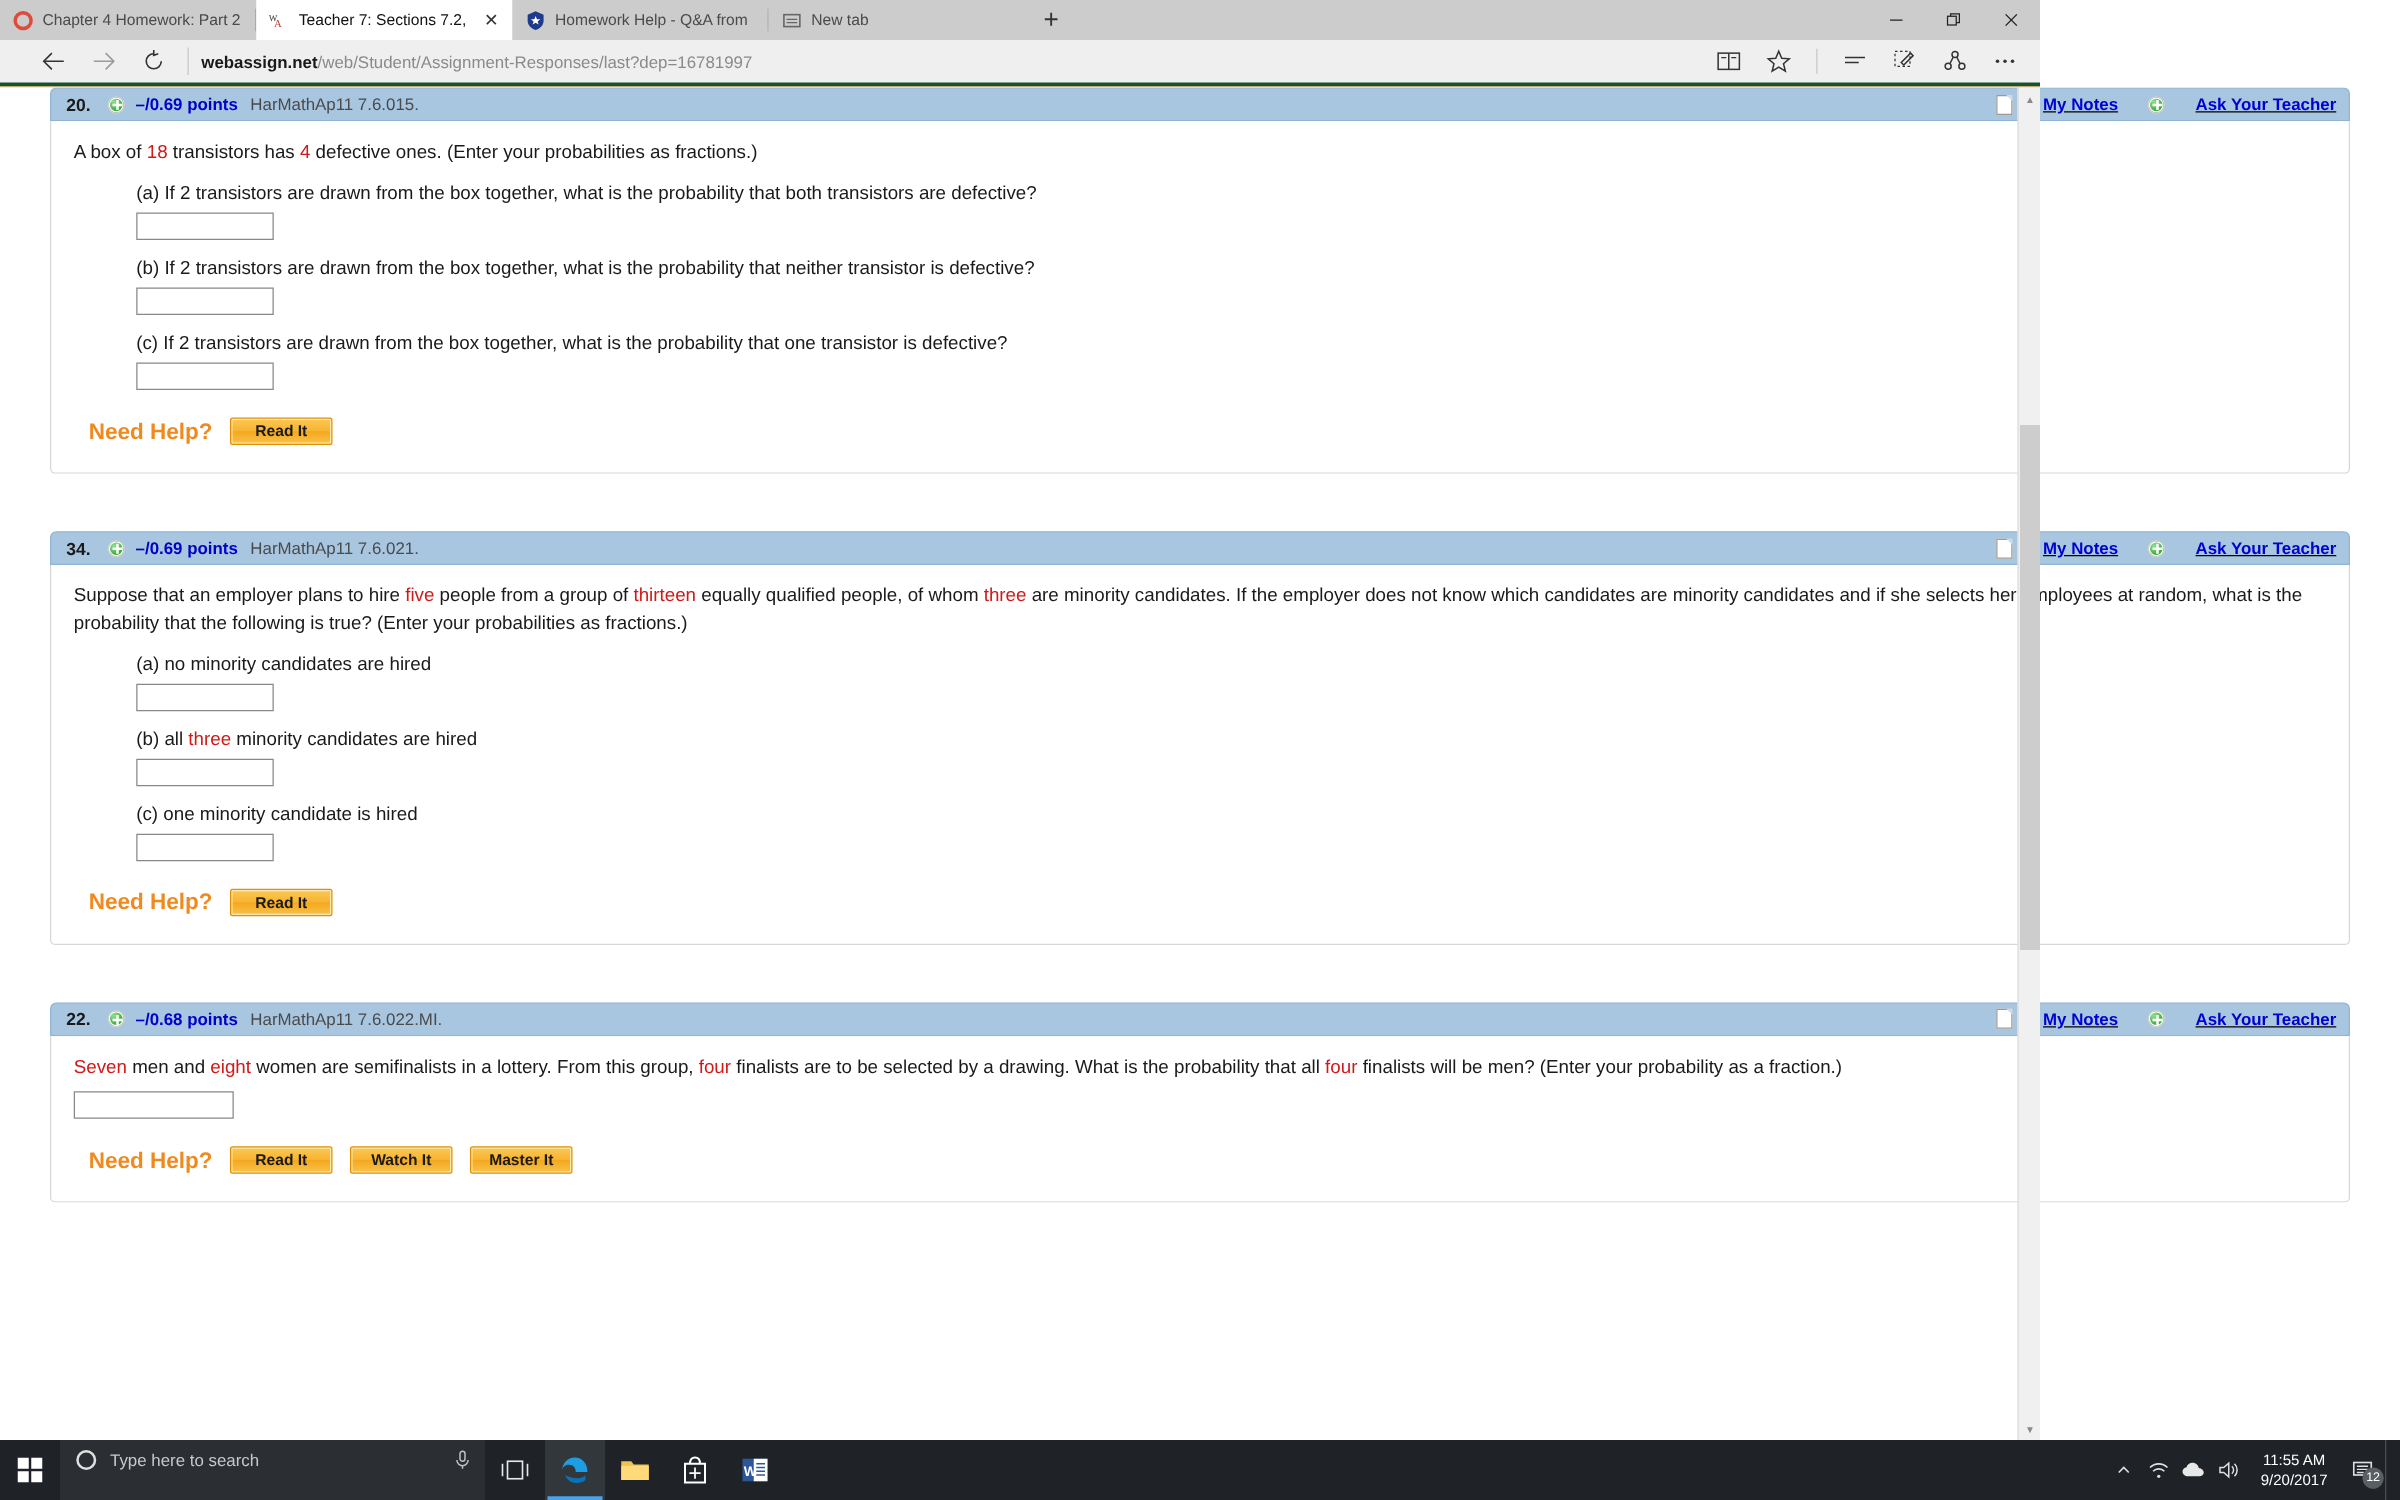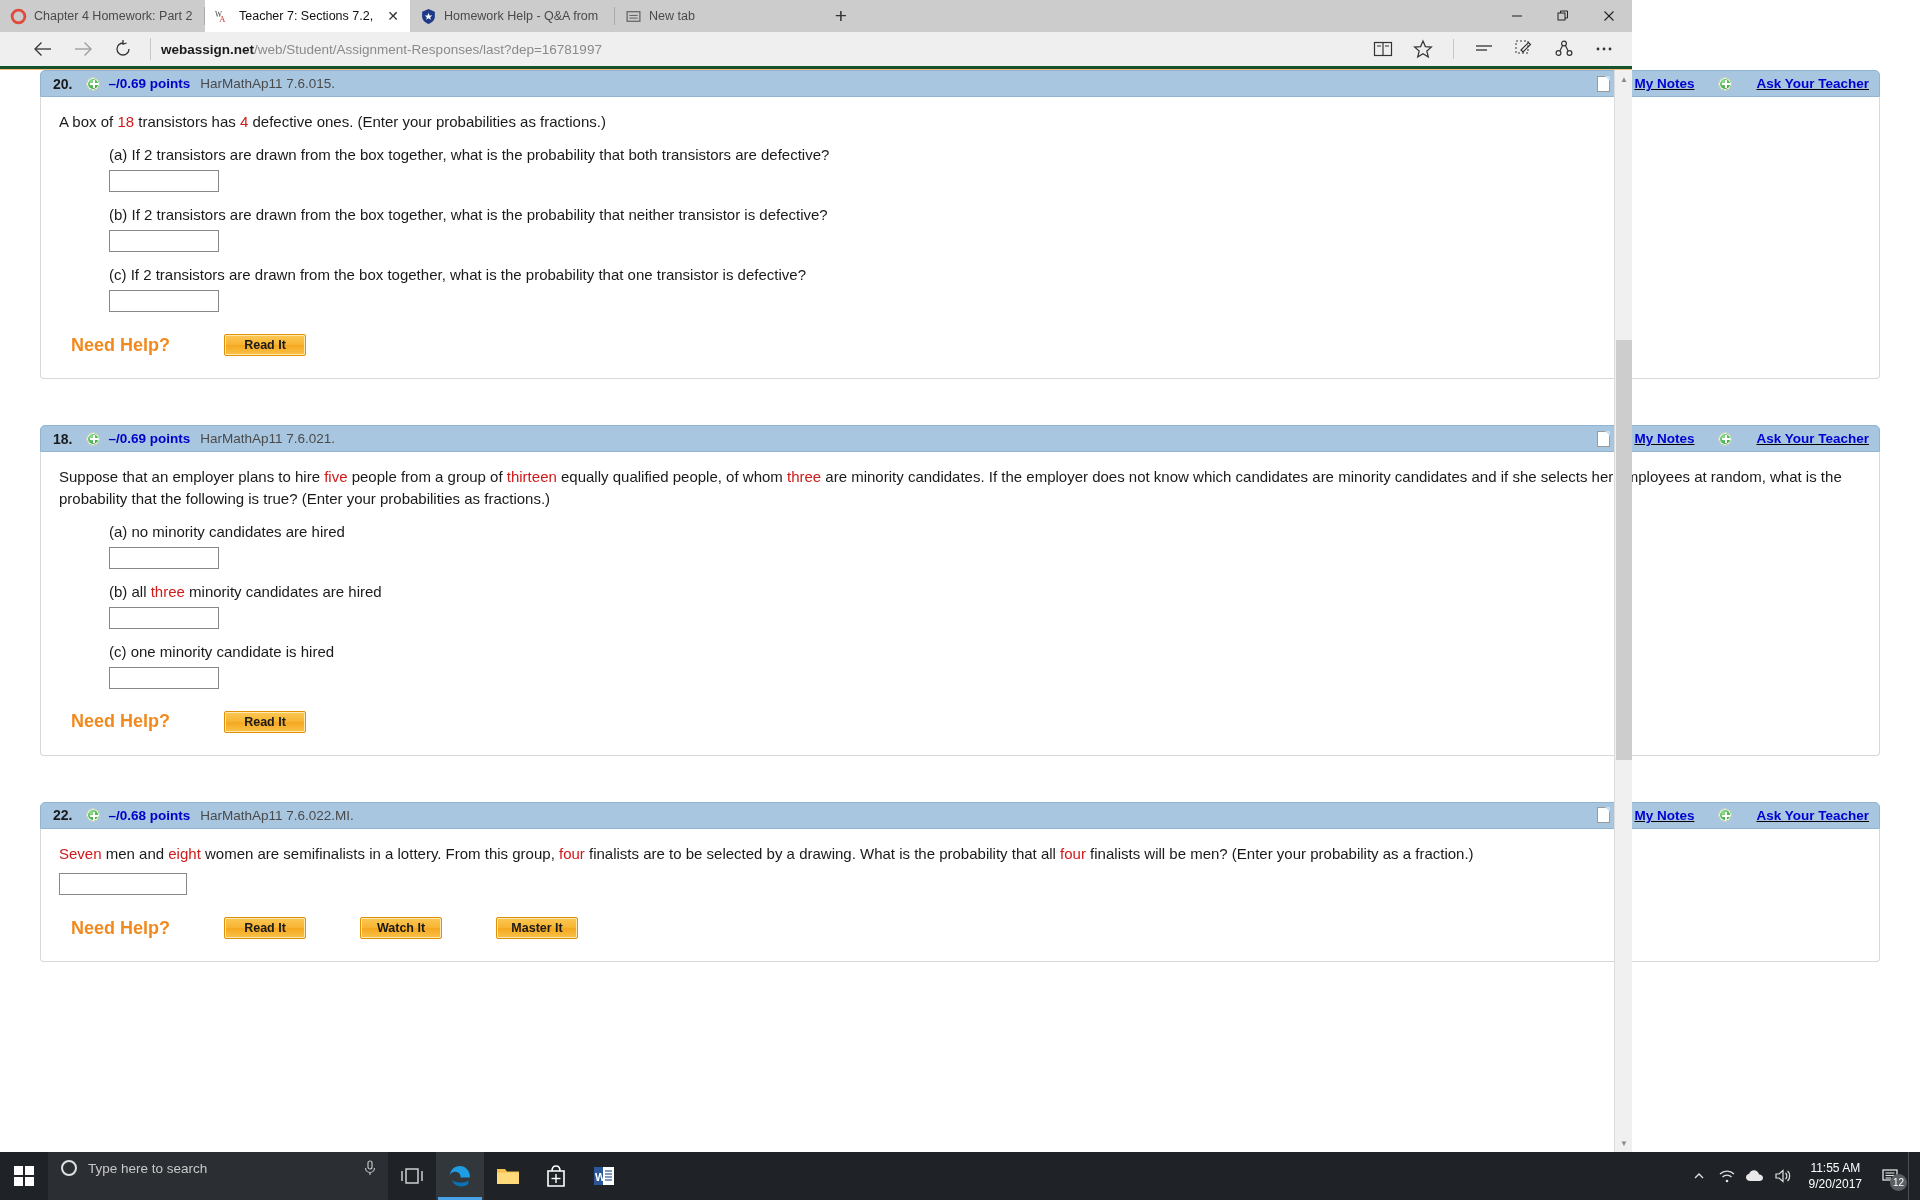--- a/index.html
+++ b/index.html
@@ -116,21 +116,21 @@
     margin-top: 7px; display: block;
   }
   .needhelp-row { display: flex; align-items: center; gap: 14px; margin: 22px 0 0 12px; }
   .needhelp-label { color: #f08a1e; font-weight: bold; font-size: 18px; }
   .helpbtn {
     display: inline-flex; align-items: center; justify-content: center;
     height: 22px; min-width: 82px; padding: 0 14px;
     background: linear-gradient(to bottom, #fcc854 0%, #f7b433 48%, #f5a81f 52%, #f9c24a 100%);
     border: 1px solid #e09000; border-radius: 2px;
     box-shadow: inset 0 0 0 1px #ffe9b0;
-    font-size: 12.5px; font-weight: bold; color: #1a1a1a; margin-left: 40px;
+    font-size: 12.5px; font-weight: bold; color: #1a1a1a;
   }
   .qspacer { height: 46px; }
 
   
   .taskbar {
     position: absolute; left: 0; top: 1152px; width: 1920px; height: 48px;
     background: #1f2327; display: flex; align-items: center;
   }
   .start-btn { width: 48px; height: 48px; display: flex; align-items: center;
                justify-content: center; }
@@ -333,21 +333,21 @@
             <span class="needhelp-label">Need Help?</span>
             <span class="helpbtn">Read It</span>
           </div>
         </div>
       </div>
 
       <div class="qspacer"></div>
 
       <div class="qblock">
         <div class="qheader">
-          <span class="qnum">18.</span>
+          <span class="qnum">34.</span>
           <span class="plus-badge"></span>
           <span class="qpoints">–/0.69 points</span>
           <span class="qcode">HarMathAp11 7.6.021.</span>
           <span class="qheader-right">
             <span class="note-icon"></span>
             <span class="hlink">My Notes</span>
             <span class="plus-badge"></span>
             <span class="hlink">Ask Your Teacher</span>
           </span>
         </div>

